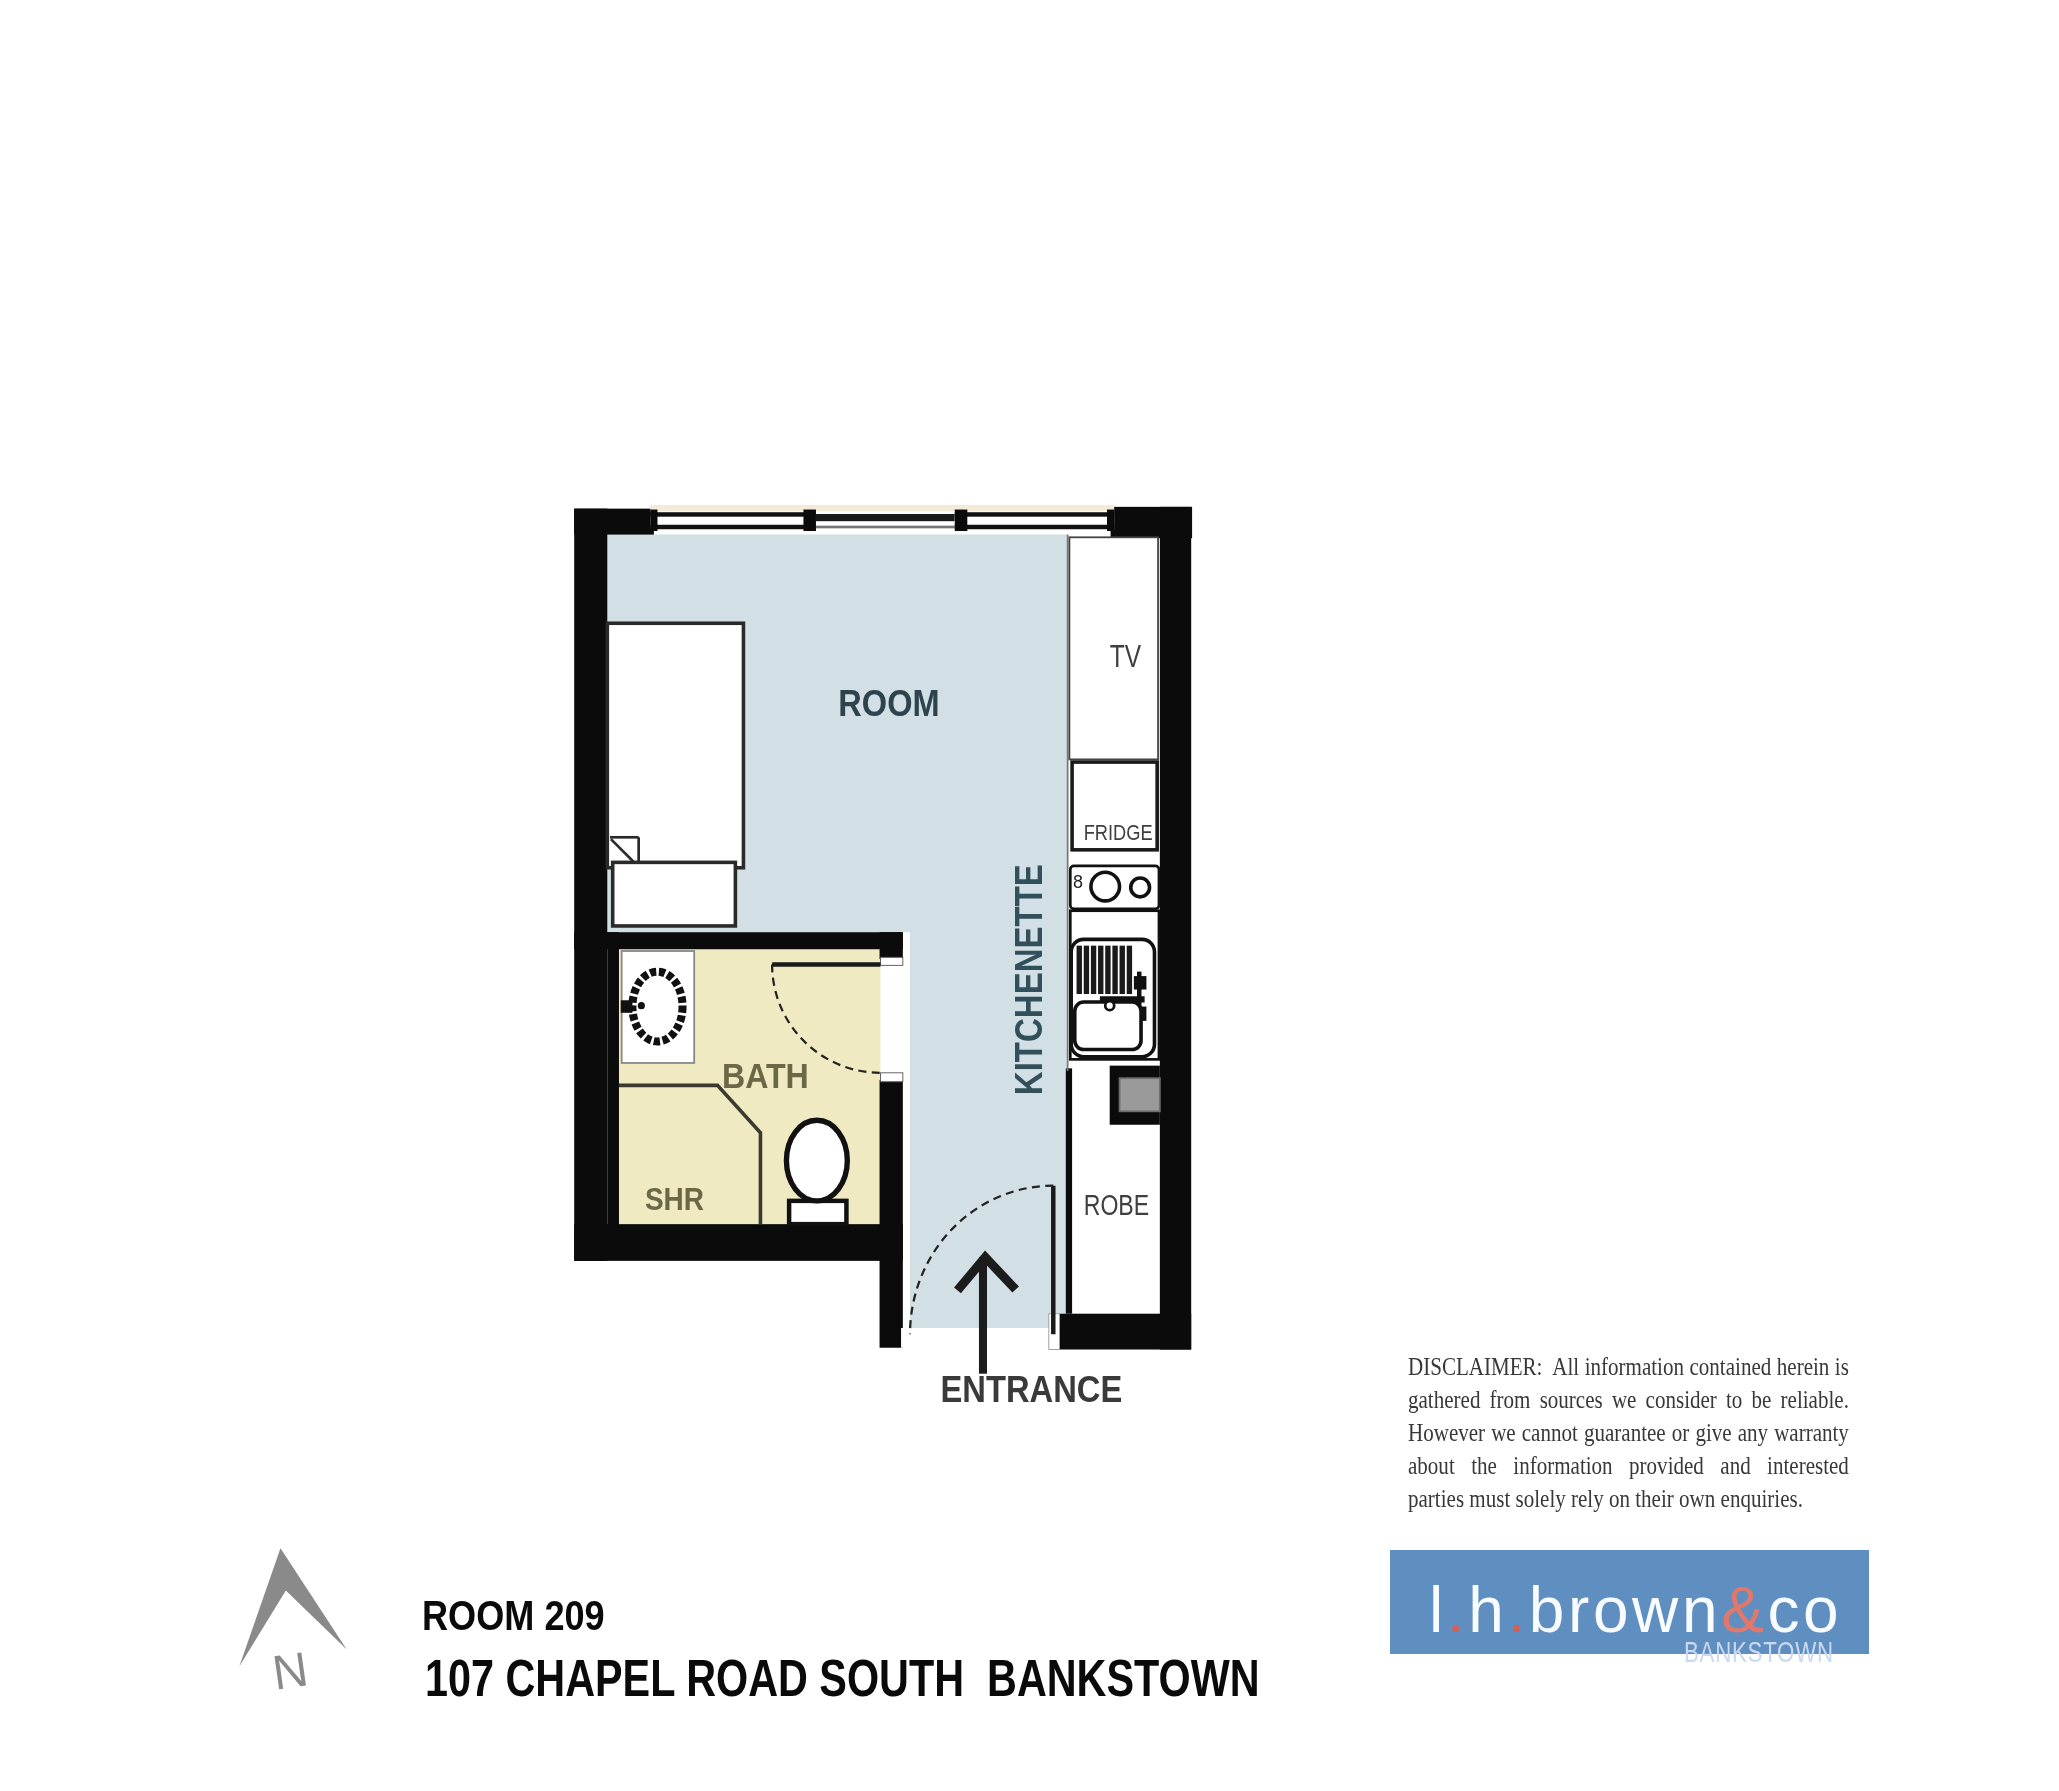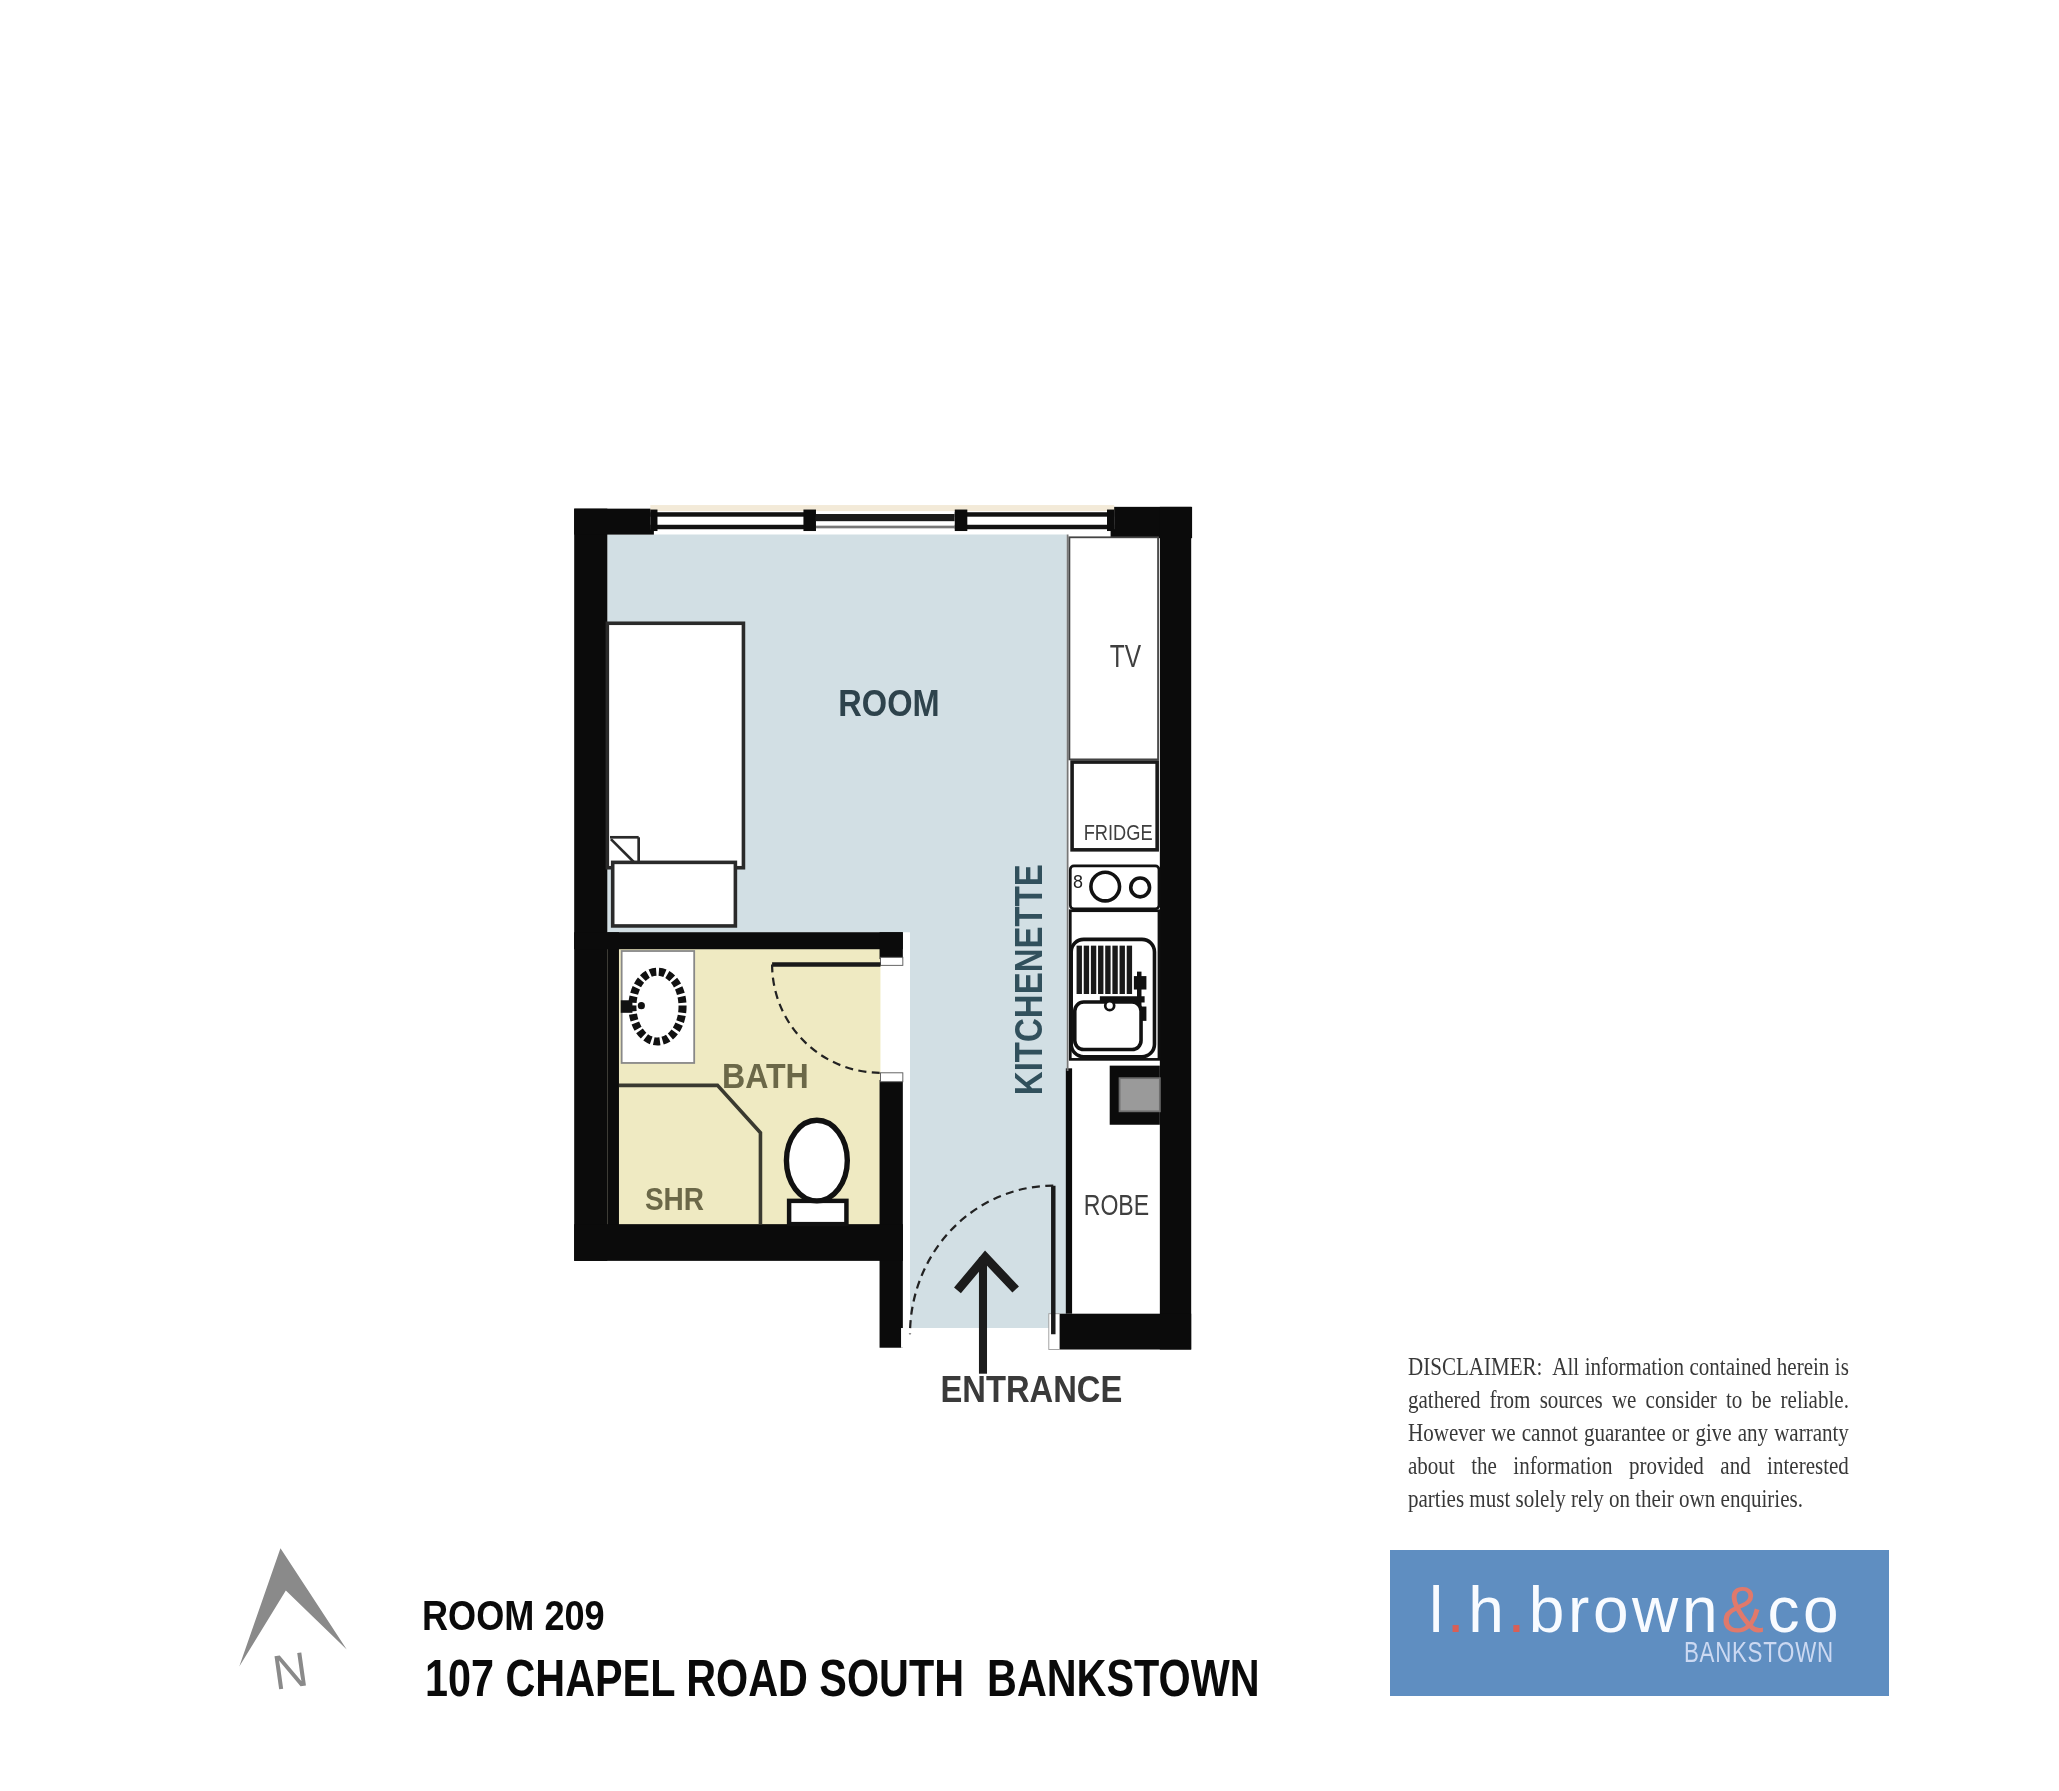--- a/index.html
+++ b/index.html
@@ -253,21 +253,21 @@
 <div class="abs" style="left:425px;top:1648px;font-size:52px;font-weight:bold;color:#0a0a0a;white-space:nowrap;transform:scaleX(0.795);transform-origin:0 0;">107 CHAPEL ROAD SOUTH&nbsp; BANKSTOWN</div>
 
 <div class="abs" style="left:1408px;top:1350px;width:524px;font-family:'Liberation Serif',serif;font-size:25px;line-height:33px;color:#383838;transform:scaleX(0.8414);transform-origin:0 0;">
   <div style="text-align:justify;text-align-last:justify;">DISCLAIMER:&nbsp; All information contained herein is</div>
   <div style="text-align:justify;text-align-last:justify;">gathered from sources we consider to be reliable.</div>
   <div style="text-align:justify;text-align-last:justify;">However we cannot guarantee or give any warranty</div>
   <div style="text-align:justify;text-align-last:justify;">about the information provided and interested</div>
   <div style="text-align:justify;">parties must solely rely on their own enquiries.</div>
 </div>
 
-<div class="abs" style="left:1390px;top:1550px;width:479px;height:146px;background:#5f8ec1;padding-left:20px;">
+<div class="abs" style="left:1390px;top:1550px;width:479px;height:104px;background:#5f8ec1;">
 
   <div class="abs" style="left:39px;top:23px;font-size:64px;color:#f8fbff;letter-spacing:3.6px;white-space:nowrap;">l<span style="color:#d95f56;">.</span>h<span style="color:#d95f56;">.</span>brown<span style="color:#e0796b;">&amp;</span>co</div>
 
   <div class="abs" style="left:294px;top:86px;font-size:29px;color:#ccd9f2;letter-spacing:0.9px;white-space:nowrap;transform:scaleX(0.77);transform-origin:0 0;">BANKSTOWN</div>
 </div>
 
 </div>
 
 
 </body></html>

